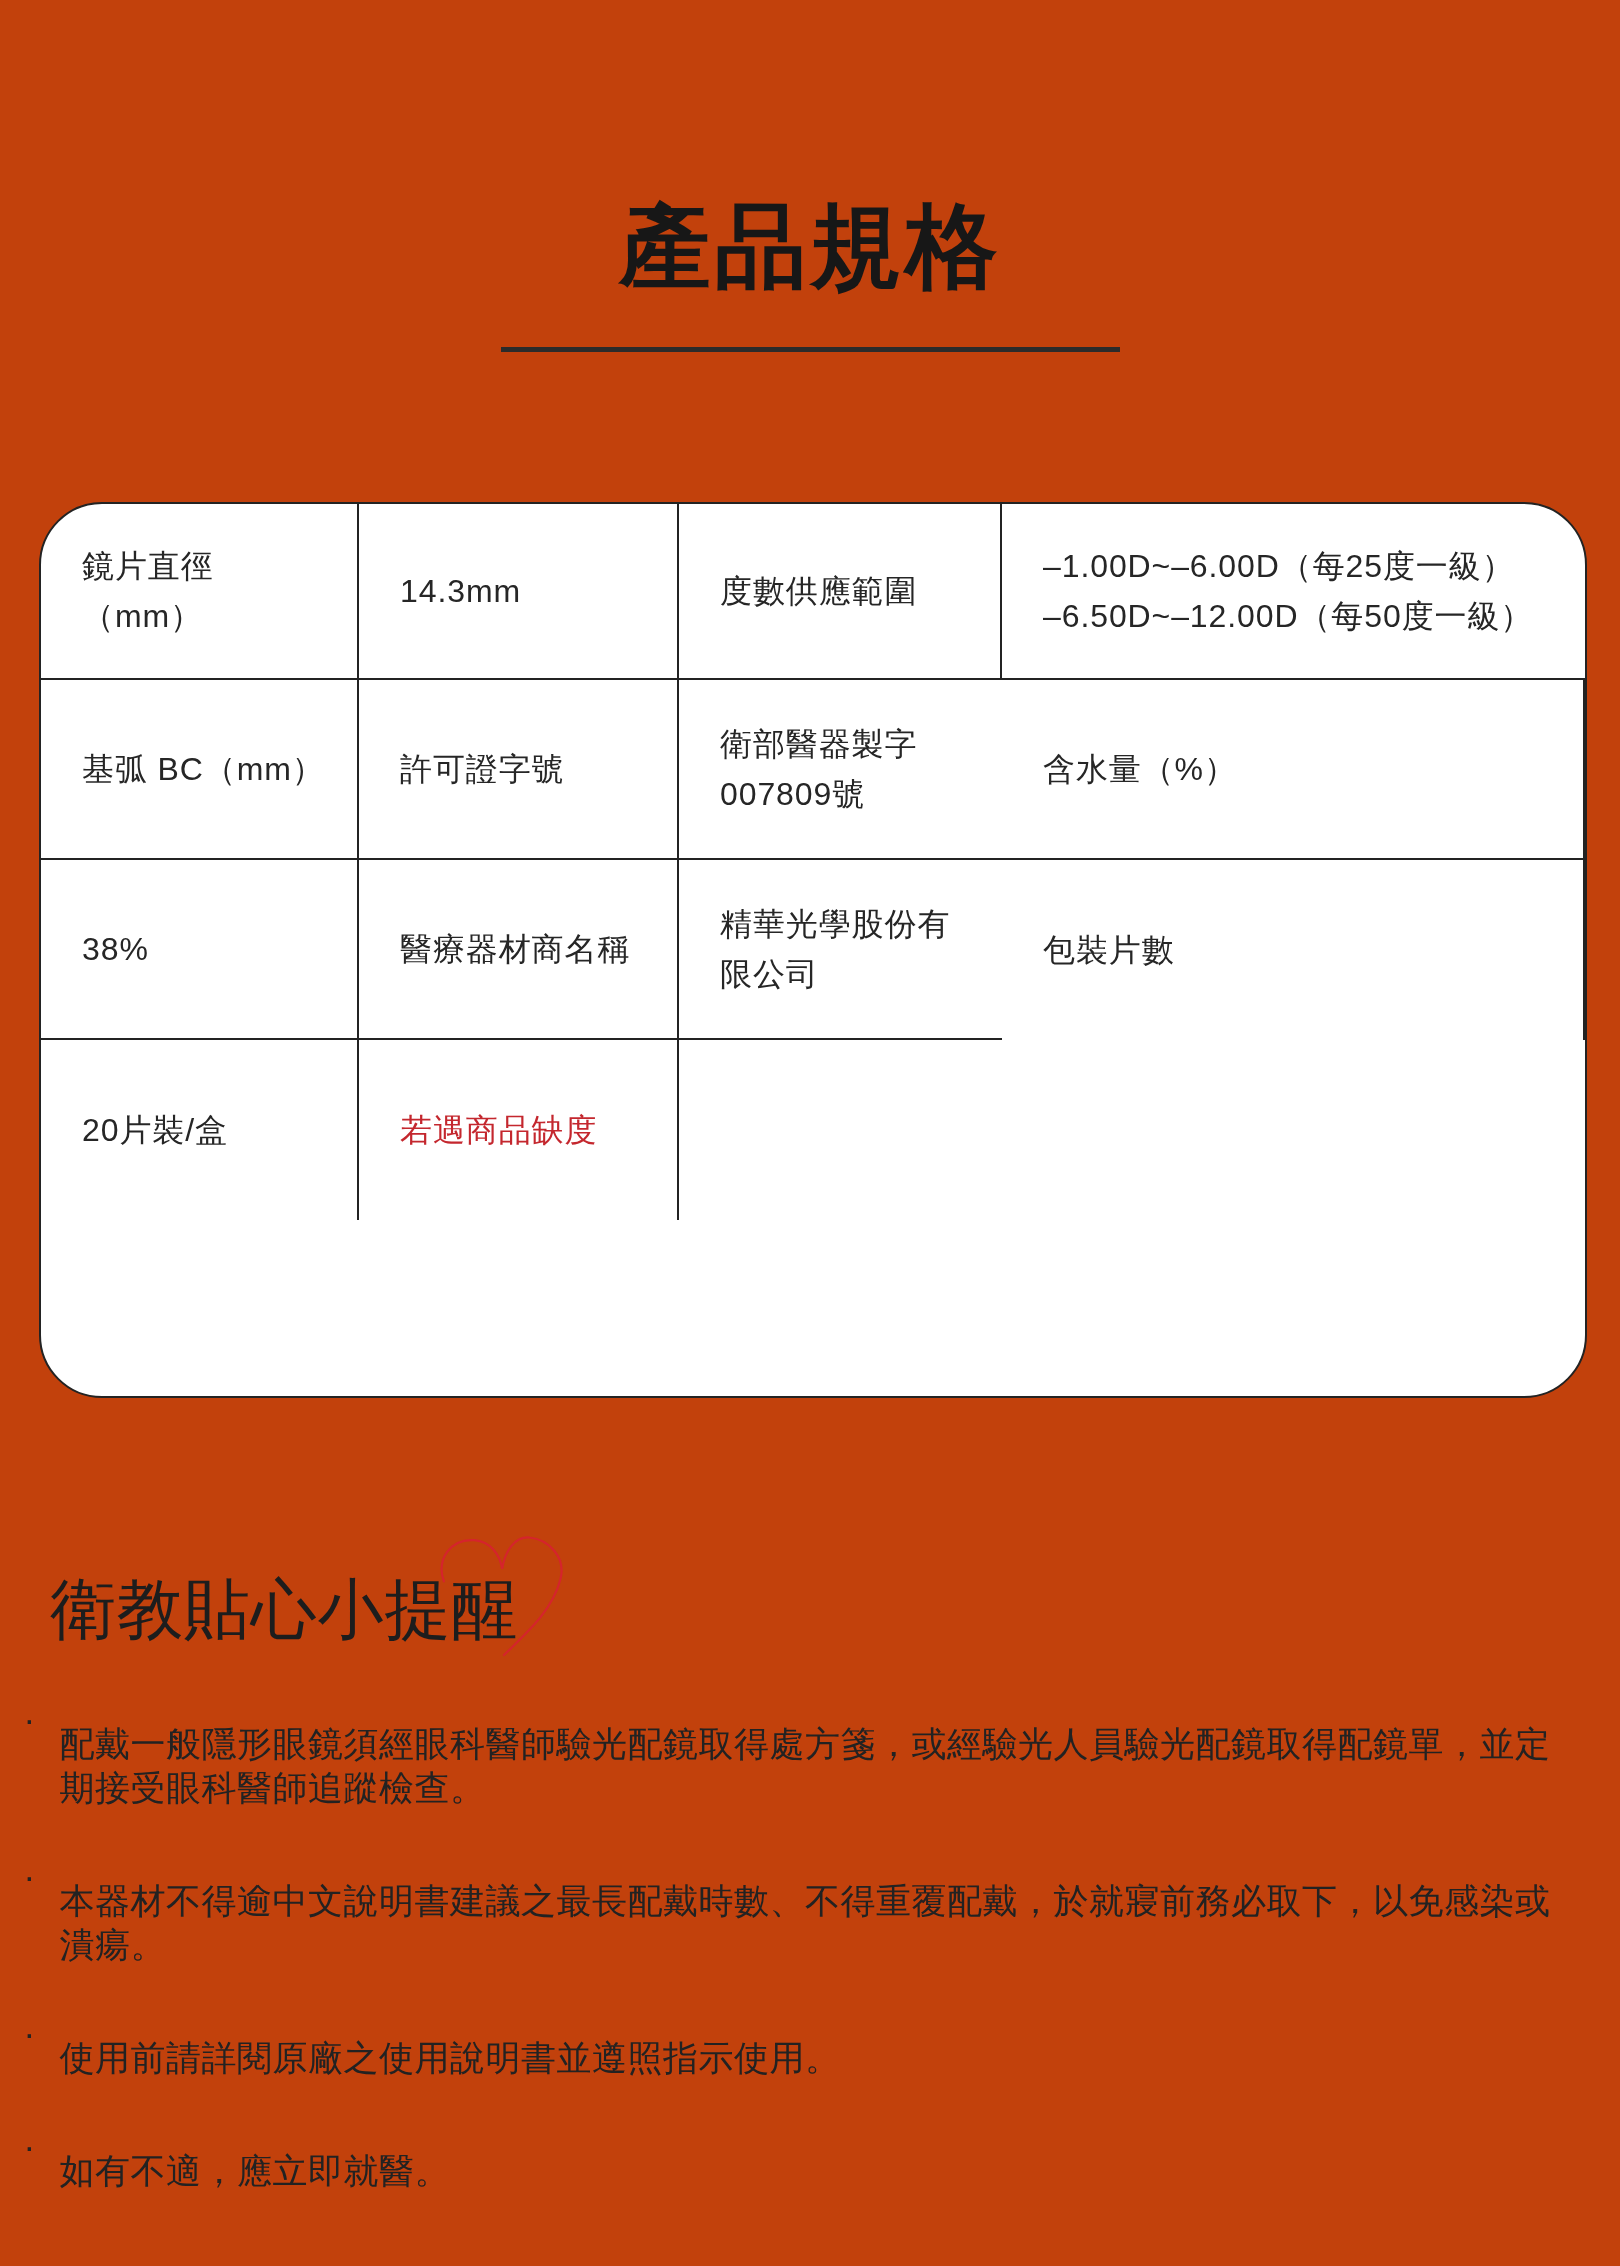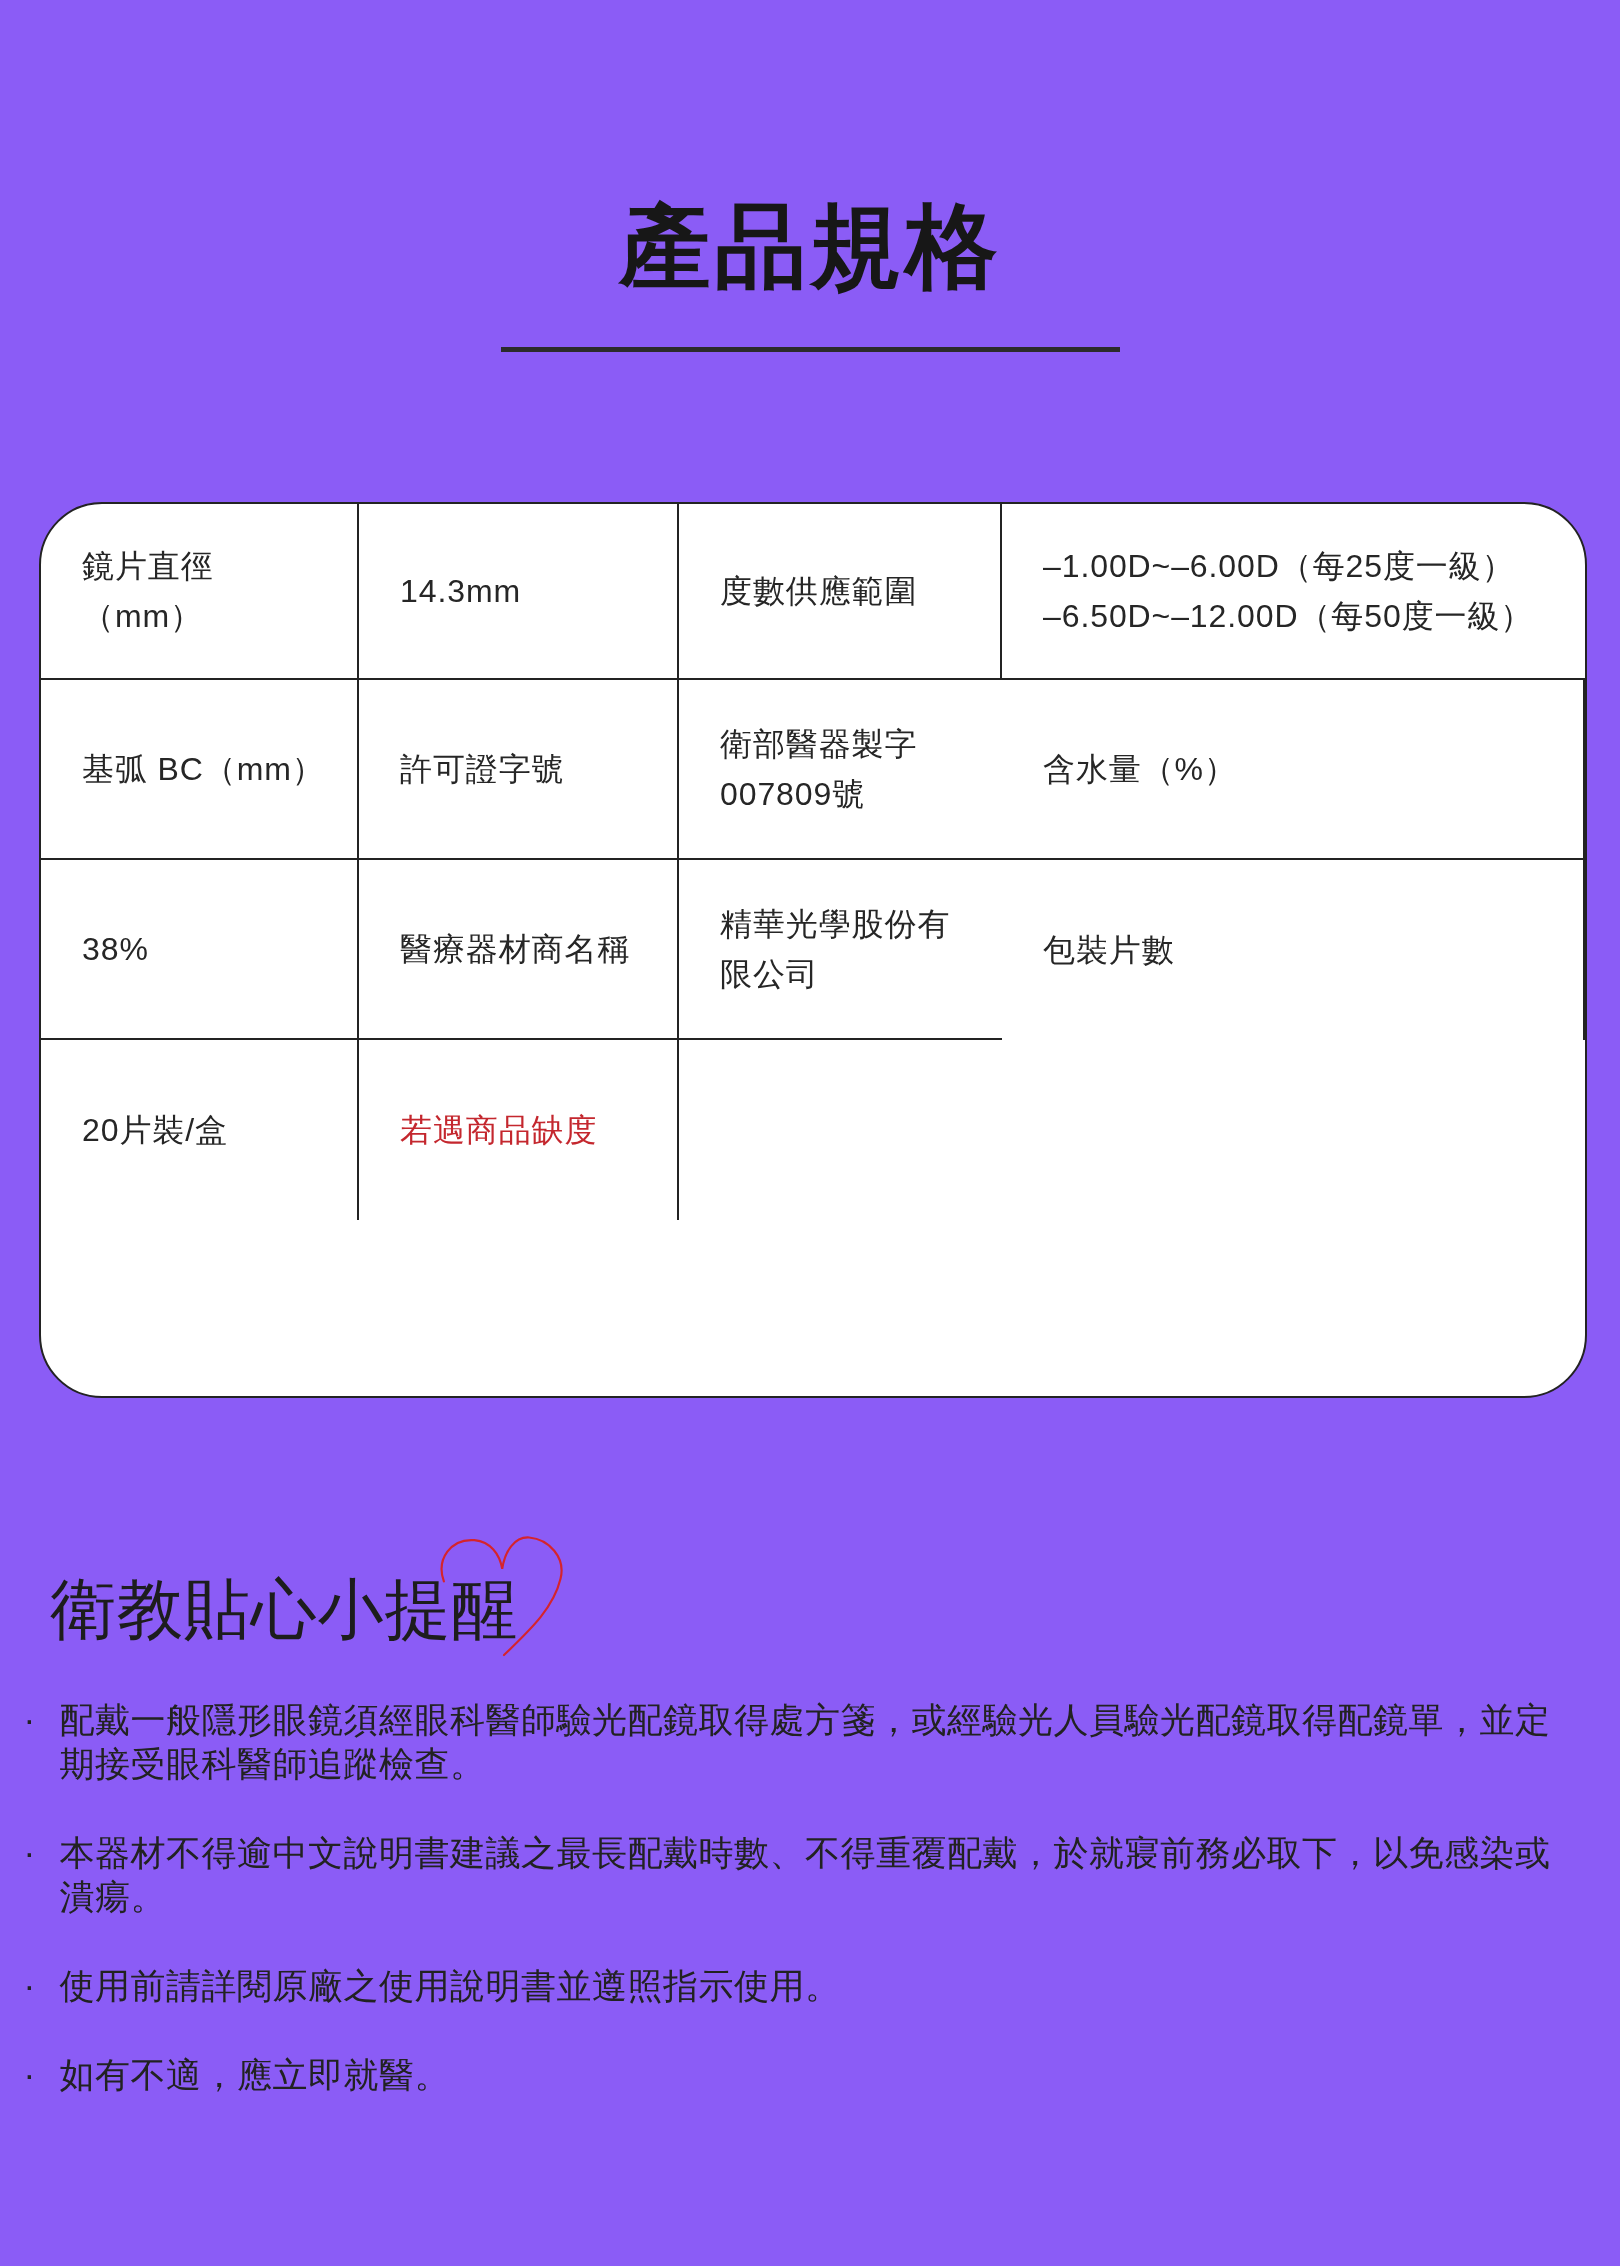--- a/index.html
+++ b/index.html
@@ -1,18 +1,18 @@
 <!DOCTYPE html>
 <html style="--accent: #c4272e; --ink: #1f1f1f;font-size:14.4px"><head>
 <meta charset="utf-8">
 <style>
   html,body { margin:0; padding:0; background:#ffffff; }
   body { font-family:"Liberation Sans","DejaVu Sans",sans-serif; }
   .page {
-    position:relative; width:1620px; height:2266px; background:#8b5cf6;
+    position:relative; width:1620px; height:2266px; background:#c2410c;
     overflow:hidden; color:var(--ink,#1f1f1f);
   }
 
   
   .page-title {
     position:absolute; top:191px; left:0; width:100%;
     text-align:center; font-size:92px; font-weight:bold;
     letter-spacing:3.6px; color:#171717; line-height:1.2;
   }
   .title-rule {
@@ -62,21 +62,21 @@
   }
   .tips-list {
     position:absolute; left:21.6px; top:1698px; width:1577px;
     margin:0; padding:0; list-style:none;
   }
   .tip {
     display:flex; margin:0 0 45px 0;
     font-size:35px; line-height:44px; color:#222222;
   }
   .tip .dot { flex:0 0 36px; padding-left:1.8px; }
-  .tip .txt { flex:1; white-space:pre-line; letter-spacing:0.5px; }
+  .tip .txt { flex:1; white-space:pre-line; letter-spacing:0.5px;margin-top:24px; }
 </style>
 </head>
 <body>
 
 <div class="page">
 
   <div class="page-title">產品規格</div>
   <div class="title-rule"></div>
 
   <div class="spec-table">

